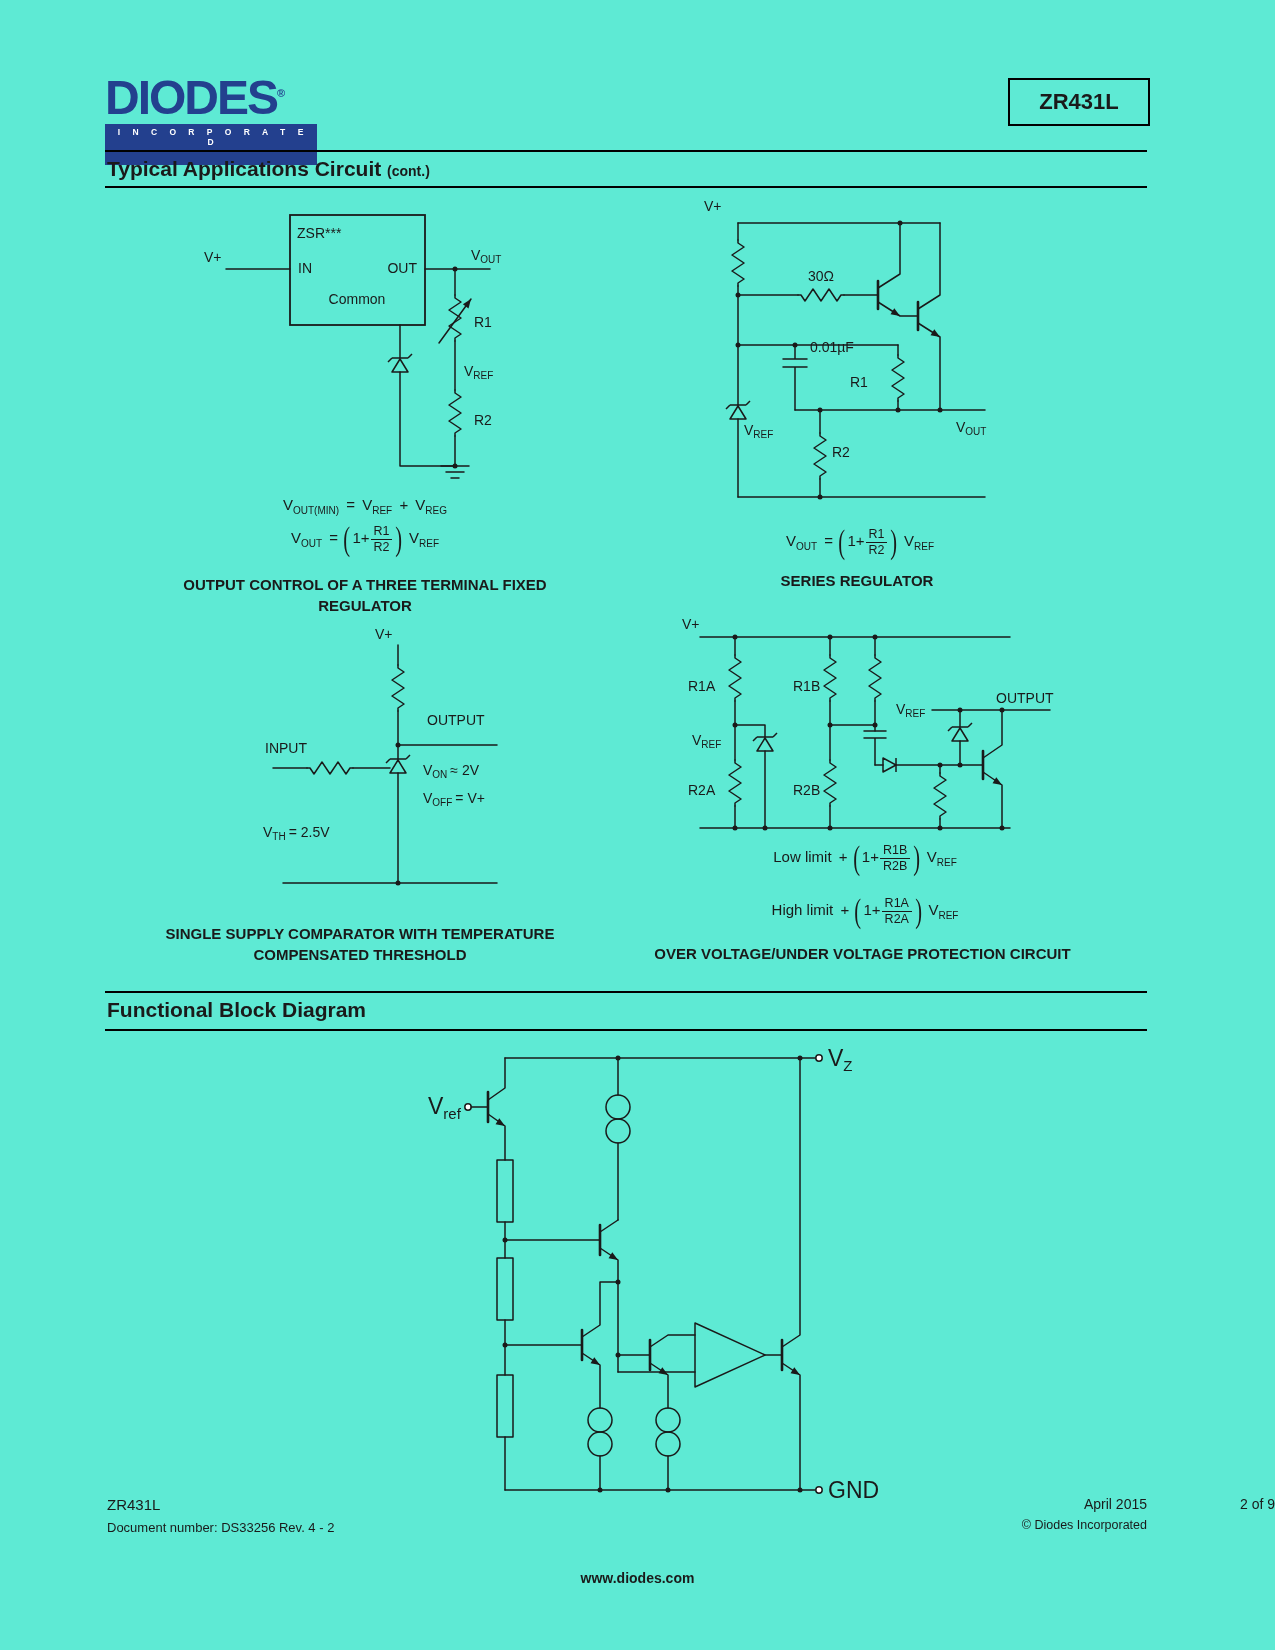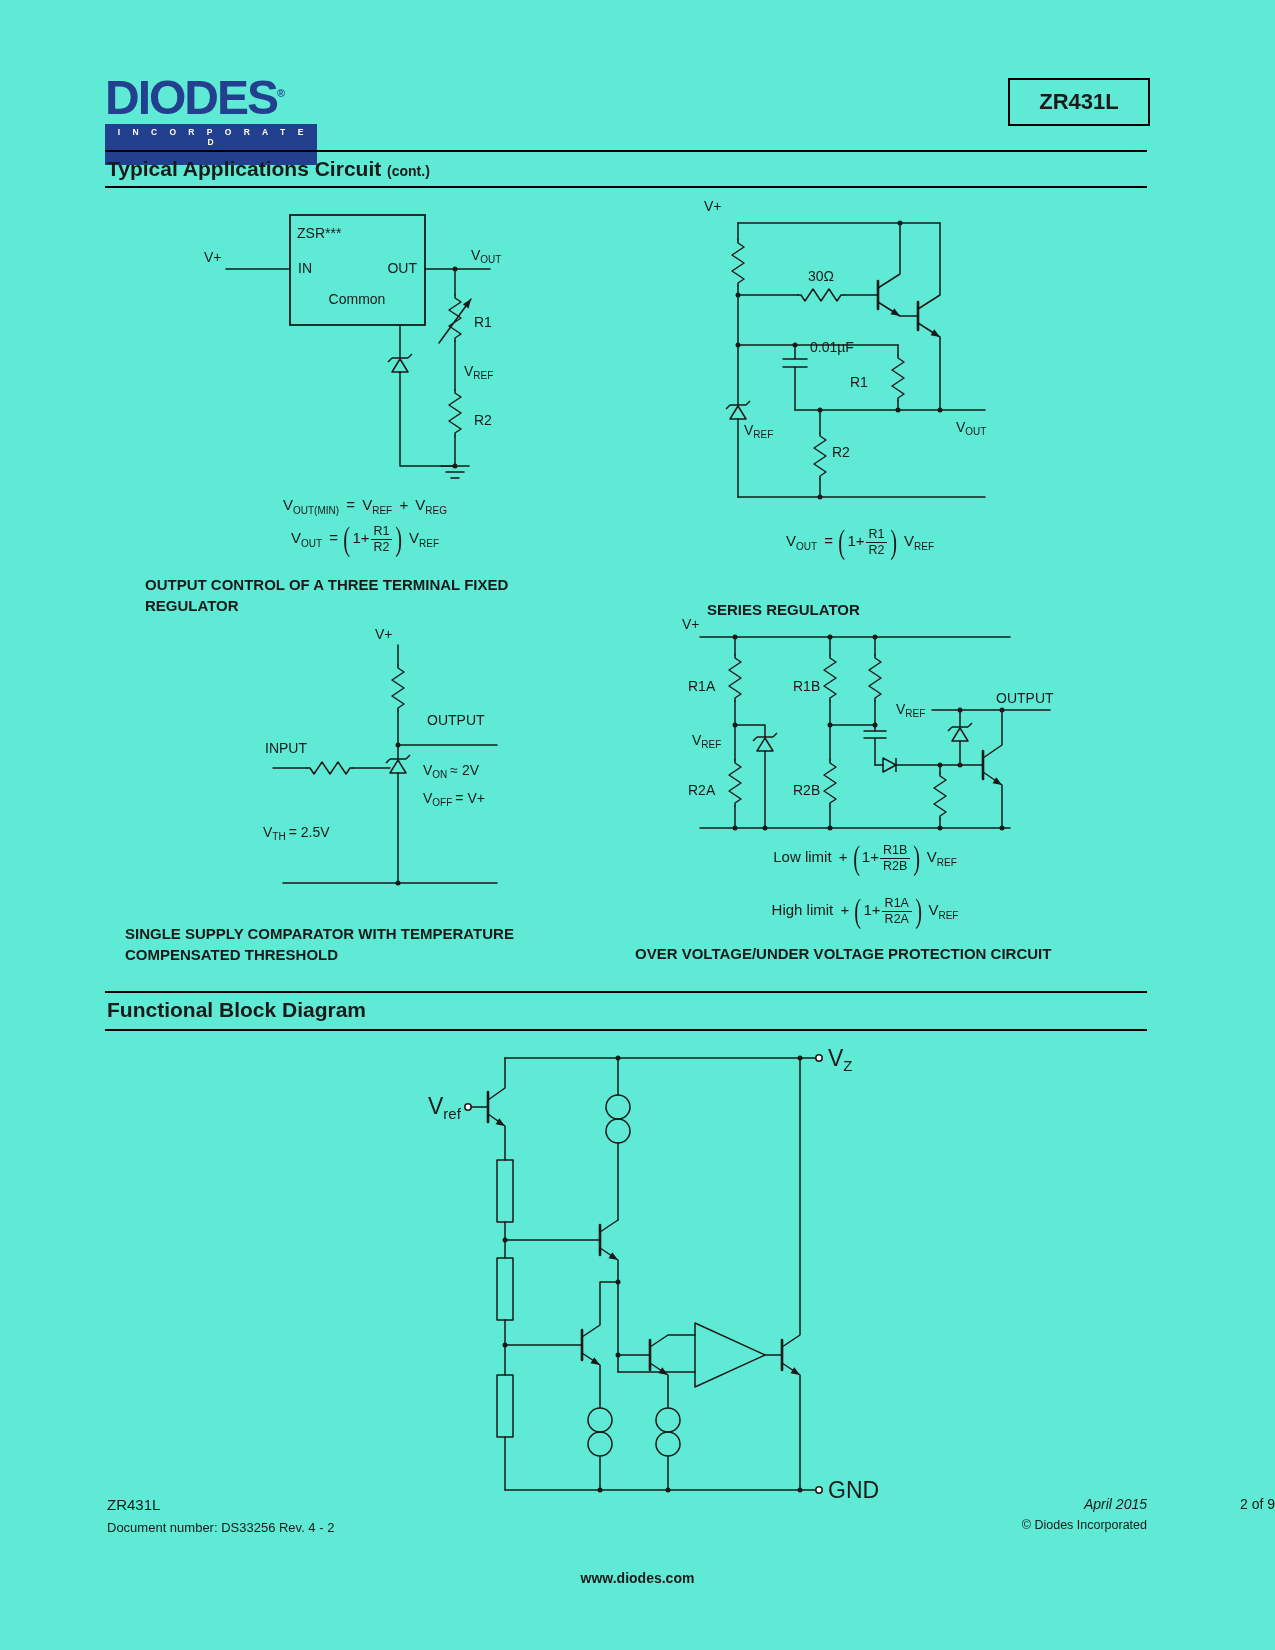--- a/index.html
+++ b/index.html
@@ -16,21 +16,21 @@
   .logo-bar { margin-top:2px; width:208px; background:#23408e; color:#ffffff;
               font-size:8.5px; letter-spacing:5px; text-align:center; padding:3px 0 18px 4px; font-weight:bold; }
   .part-box { border:2.5px solid #000; display:flex; align-items:center; justify-content:center;
               font-size:22px; font-weight:bold; }
   .rule { background:#000; height:2px; }
 
   .sec-title { font-size:21px; font-weight:bold; }
   .sec-title .cont { font-size:14px; font-weight:bold; }
 
   
-  .caption { font-size:15px; font-weight:bold; line-height:1.4; }
+  .caption { font-size:15px; font-weight:bold; text-align:center; line-height:1.4; }
   .formula { font-size:15px; text-align:center; white-space:nowrap; }
   .formula sub { font-size:10px; }
   .formula .sp { margin:0 3px; }
   .frac { display:inline-block; vertical-align:middle; font-size:12.5px; line-height:1.15; text-align:center; margin:0 1px; }
   .frac .num { display:block; padding:0 3px; }
   .frac .den { display:block; border-top:1.3px solid #1a1a1a; padding:0 3px; }
   .paren { display:inline-block; vertical-align:middle; font-size:34px; font-weight:normal;
            font-family:"Liberation Serif",serif; transform:scaleX(0.6); line-height:0.9; }
 
   
@@ -168,21 +168,21 @@
     <text x="152" y="262">R2</text>
     <text x="276" y="237"><tspan>V</tspan><tspan class="s" dy="3">OUT</tspan></text>
   </svg>
 
   <div class="abs formula" style="left:730px; top:527px; width:260px;">
     <span>V</span><sub>OUT</sub>
     <span class="sp">=</span><span class="paren">(</span><span>1+</span><span class="frac"><span class="num">R1</span><span class="den">R2</span></span><span class="paren">)</span>
     <span>V</span><sub>REF</sub>
   </div>
 
-  <div class="abs caption" style="left:707px; top:570px; width:300px;margin-top:29px;">
+  <div class="abs caption" style="left:707px; top:570px; width:300px;">
     <div>SERIES REGULATOR</div>
   </div>
 
   <svg class="abs" style="left:255px; top:625px;" width="260" height="270" viewBox="0 0 260 270">
     <g>
       <path class="w" d="M143,20 V40"></path>
       <path class="w" d="M143,40 l0,3 l6,4 l-12,8 l12,8 l-12,8 l12,8 l-6,4 l0,3"></path>
       <path class="w" d="M143,86 V134"></path>
       <circle class="dot" cx="143" cy="120" r="2.5"></circle>
       <path class="w" d="M143,120 H242"></path>
@@ -378,16 +378,16 @@
     <text x="8" y="74" class="big"><tspan>V</tspan><tspan class="bs" dy="5">ref</tspan></text>
     <text x="408" y="458" class="big">GND</text>
   </svg>
 
   <div class="abs" style="left:107px; top:1496px; font-size:15px;">ZR431L</div>
   <div class="abs footer-sm" style="left:107px; top:1520px;">Document number: DS33256  Rev. 4 - 2</div>
 
   <div class="abs" style="left:0; top:1496px; width:1275px; text-align:right; font-size:14px;">2 of 9</div>
   <div class="abs" style="left:0; top:1570px; width:1275px; text-align:center; font-size:14px; font-weight:bold;">www.diodes.com</div>
 
-  <div class="abs" style="left:847px; top:1496px; width:300px; text-align:right; font-size:14px;font-style:italic;">April 2015</div>
+  <div class="abs" style="left:847px; top:1496px; width:300px; text-align:right; font-size:14px;">April 2015</div>
   <div class="abs" style="left:847px; top:1518px; width:300px; text-align:right; font-size:12.5px;">© Diodes Incorporated</div>
 
 </div>
 
 </body></html>

